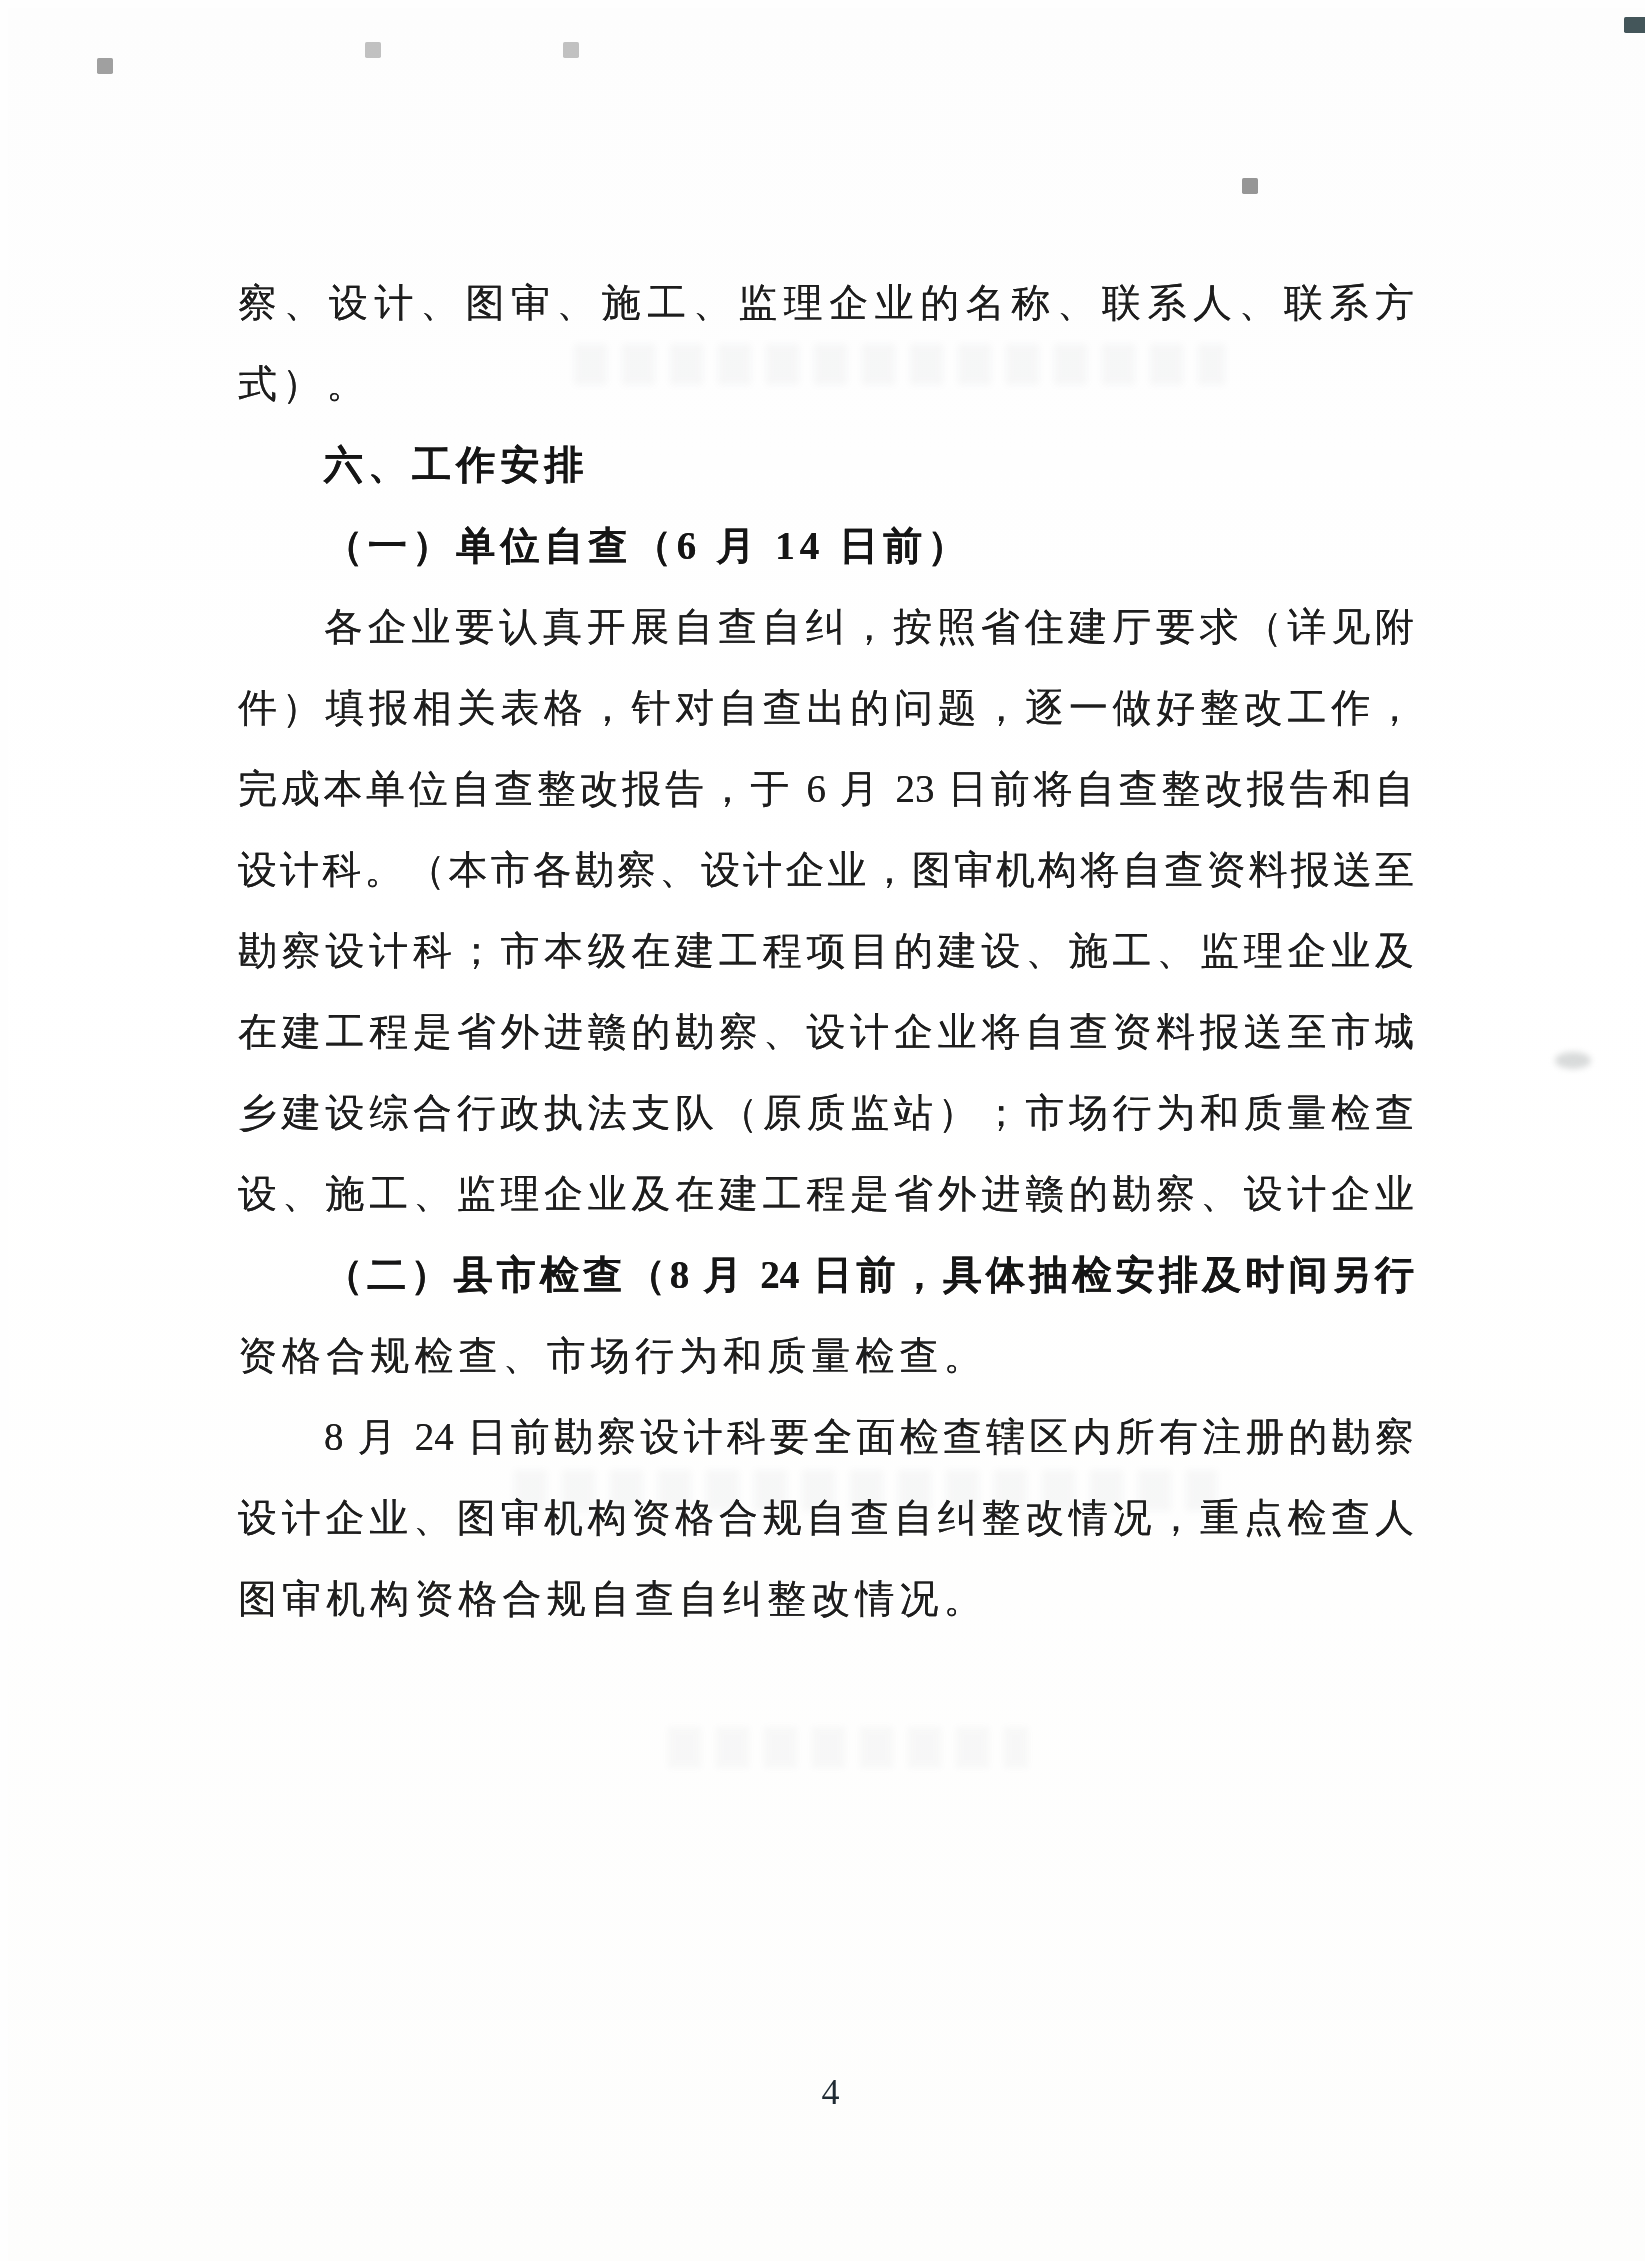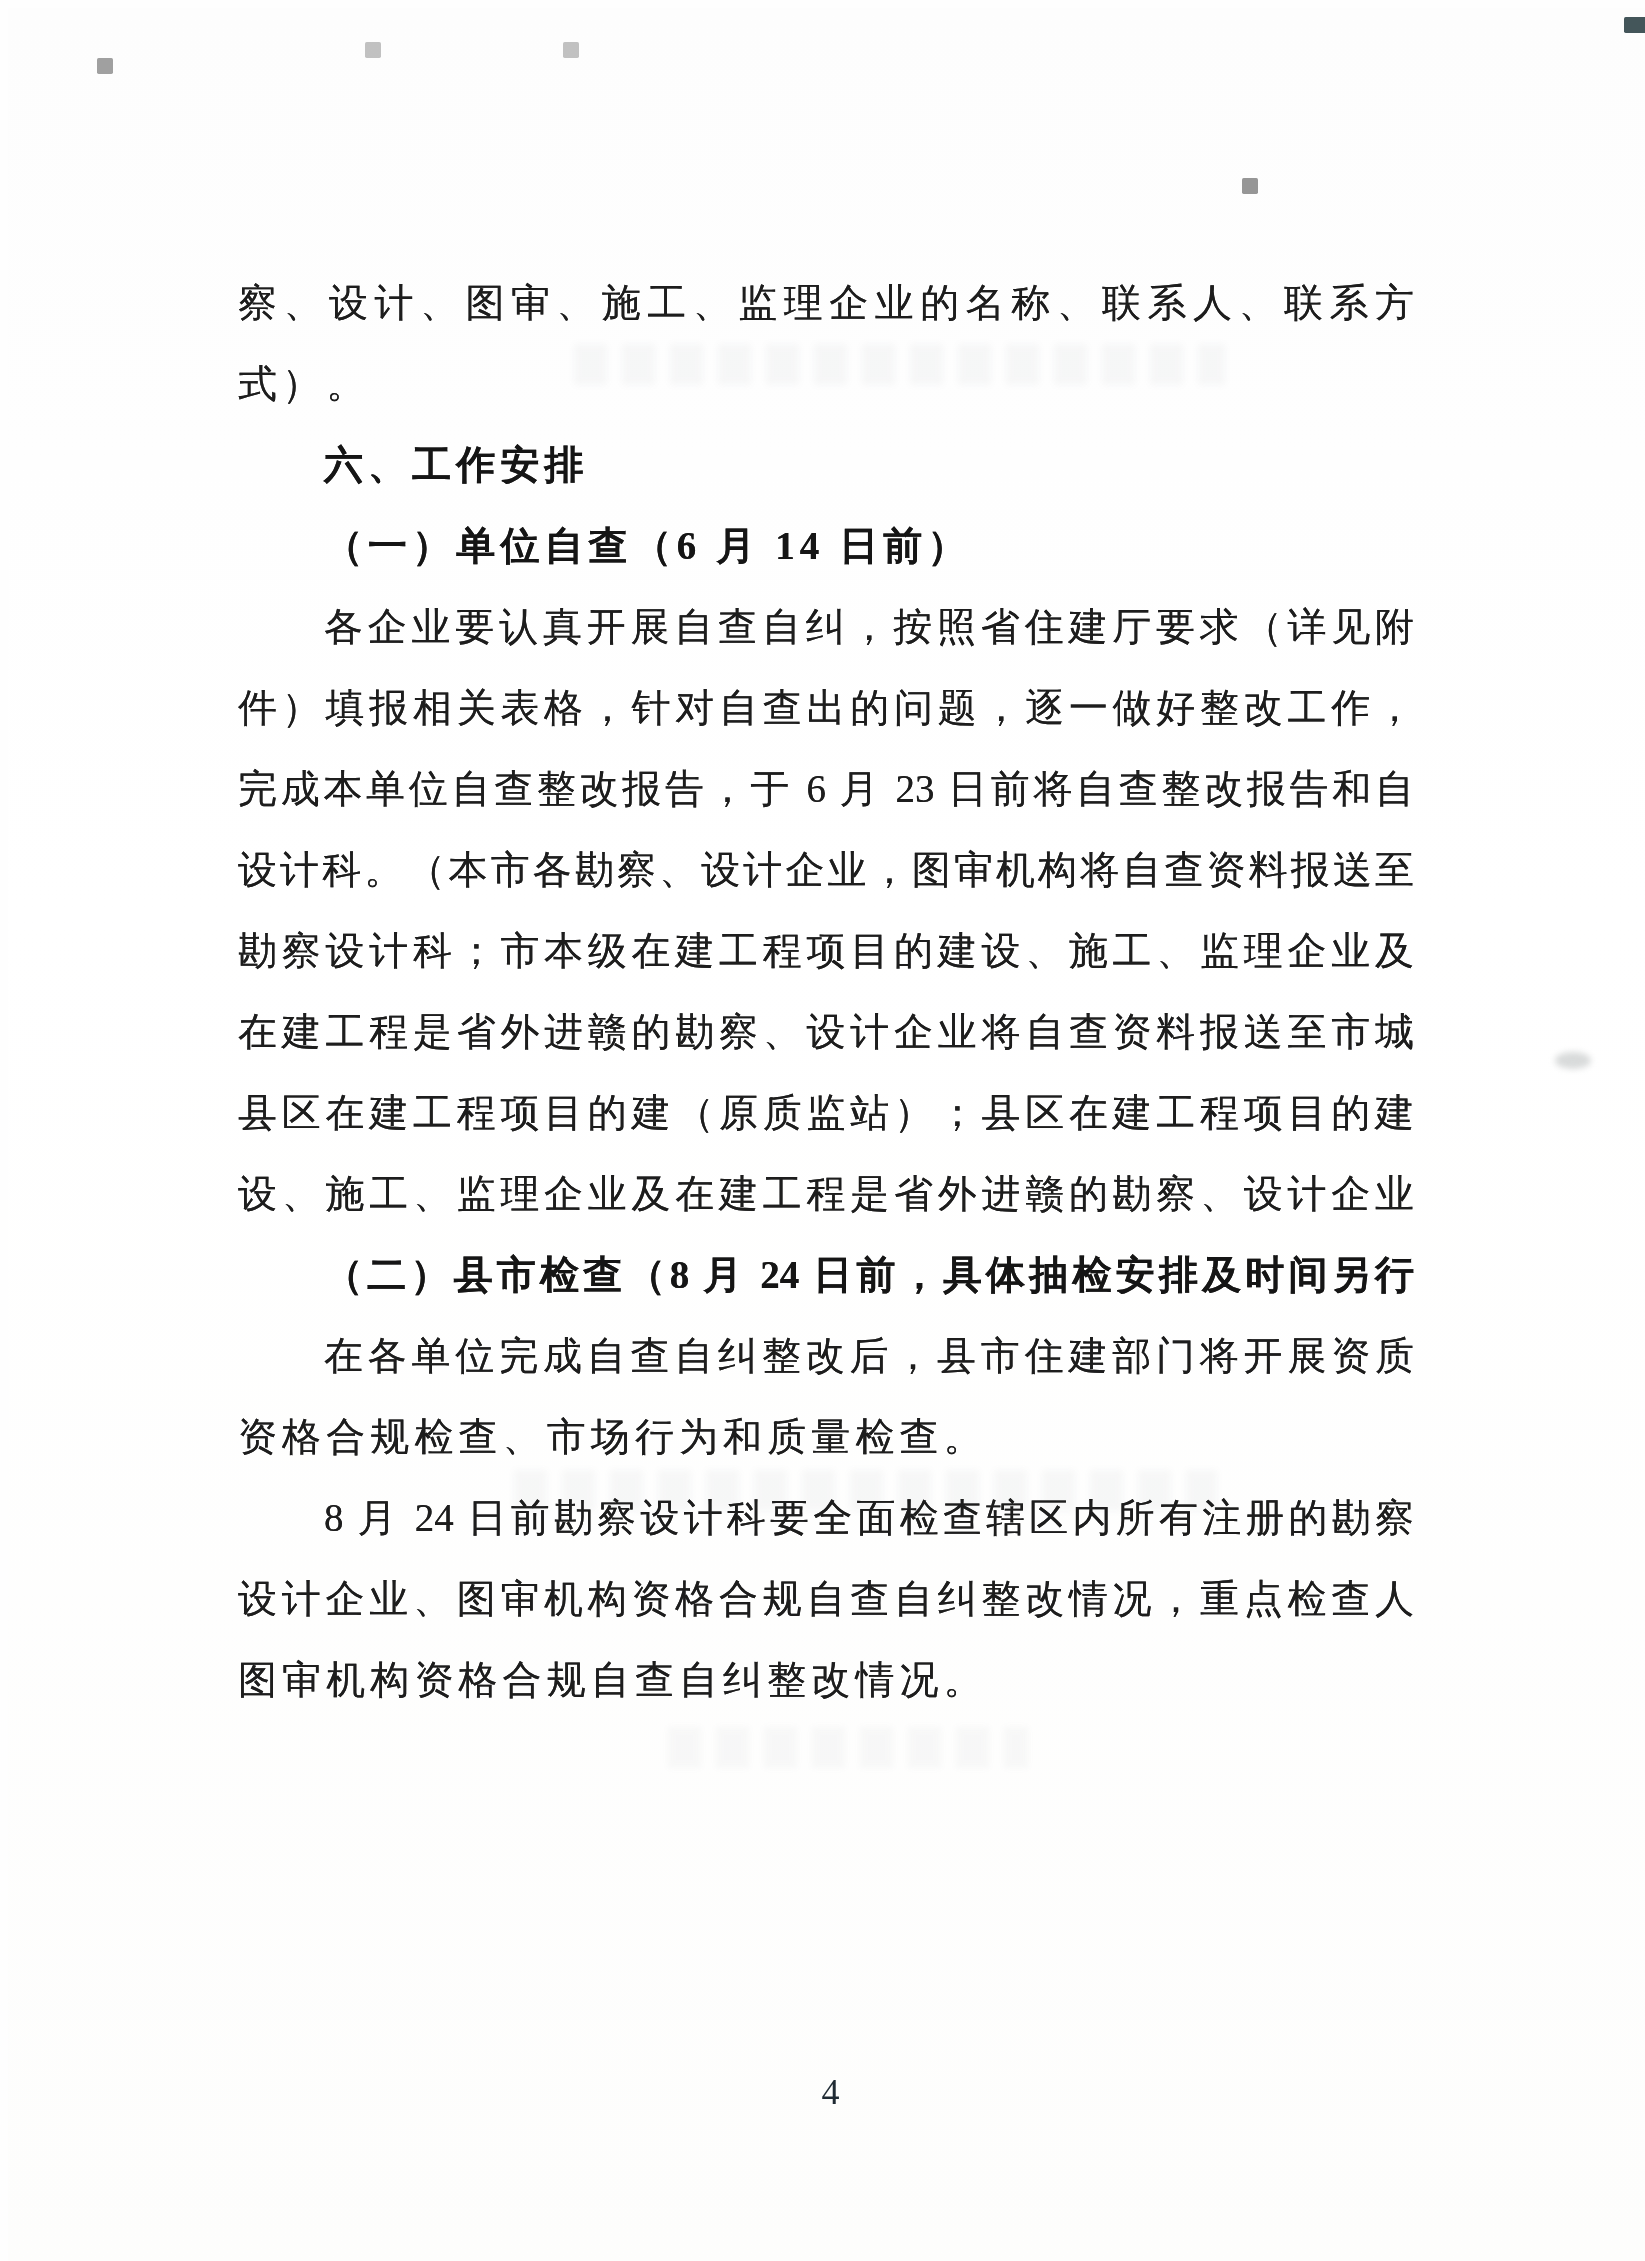--- a/index.html
+++ b/index.html
@@ -90,24 +90,23 @@
       <div class="line j">察、设计、图审、施工、监理企业的名称、联系人、联系方</div>
       <div class="line">式）。</div>
       <div class="line ind b">六、工作安排</div>
       <div class="line ind b">（一）单位自查（6 月 14 日前）</div>
       <div class="line j ind">各企业要认真开展自查自纠，按照省住建厅要求（详见附</div>
       <div class="line j">件）填报相关表格，针对自查出的问题，逐一做好整改工作，</div>
       <div class="line j">完成本单位自查整改报告，于 6 月 23 日前将自查整改报告和自</div>
       <div class="line j">设计科。（本市各勘察、设计企业，图审机构将自查资料报送至</div>
       <div class="line j">勘察设计科；市本级在建工程项目的建设、施工、监理企业及</div>
       <div class="line j">在建工程是省外进赣的勘察、设计企业将自查资料报送至市城</div>
-      <div class="line j">县区在建工程项目的建（原质监站）；县区在建工程项目的建</div>
+      <div class="line j">乡建设综合行政执法支队（原质监站）；市场行为和质量检查</div>
       <div class="line j">设、施工、监理企业及在建工程是省外进赣的勘察、设计企业</div>
       <div class="line j ind b">（二）县市检查（8 月 24 日前，具体抽检安排及时间另行</div>
-      <div class="line j ind">在各单位完成自查自纠整改后，县市住建部门将开展资质</div>
       <div class="line">资格合规检查、市场行为和质量检查。</div>
       <div class="line j ind">8 月 24 日前勘察设计科要全面检查辖区内所有注册的勘察</div>
       <div class="line j">设计企业、图审机构资格合规自查自纠整改情况，重点检查人</div>
       <div class="line">图审机构资格合规自查自纠整改情况。</div>
     </div>
 
   <div class="pagenum">4</div>
 </div>
 
 

